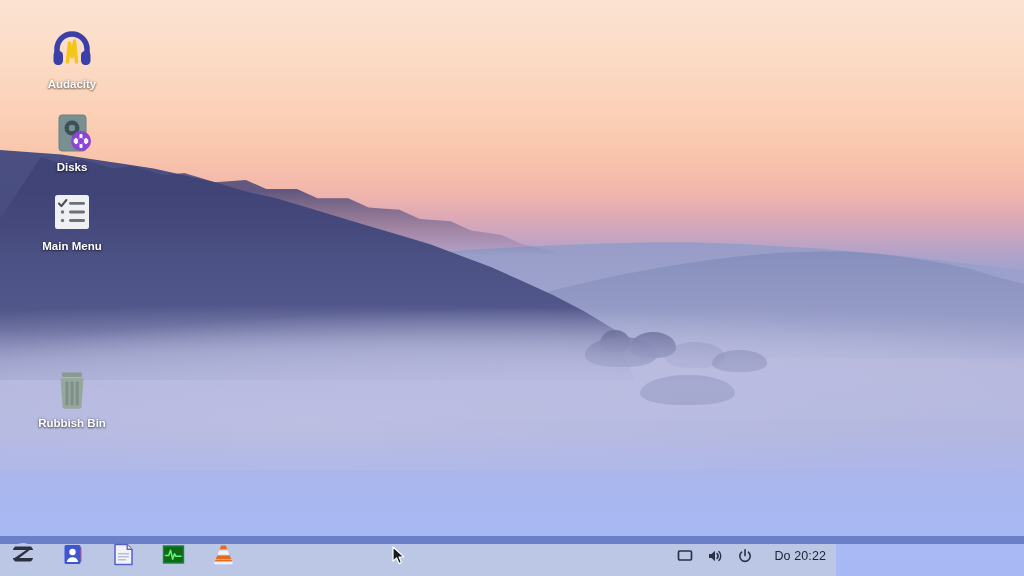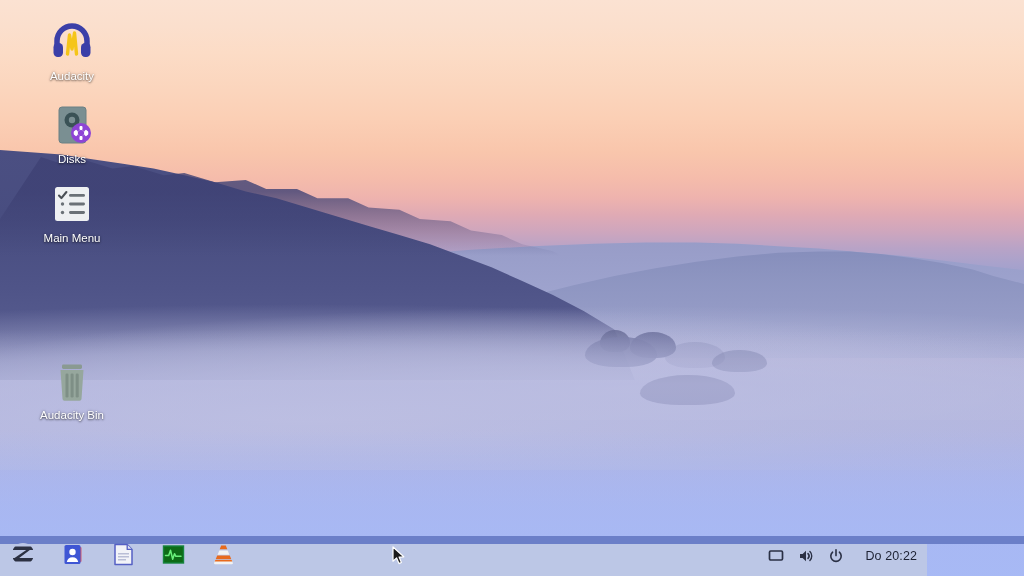--- a/index.html
+++ b/index.html
@@ -125,21 +125,21 @@
   .clump.c5 { left: 640px; top: 375px; width: 95px; height: 30px; background: rgba(104,108,150,.55); }
   .clump.c6 { left: 712px; top: 350px; width: 55px; height: 22px; background: rgba(110,114,156,.5); }
 
   
   .glow-bottom {
     top: 430px; height: 146px;
     background: linear-gradient(to bottom, rgba(169,182,240,0) 0%, rgba(168,184,243,.55) 40%, rgba(167,185,245,.85) 100%);
   }
 
   
-  #icon-layer { position: absolute; left: 0; top: 0; width: 1024px; height: 468px; }
+  #icon-layer { position: absolute; left: 0; top: 8px; width: 1024px; height: 468px; font-weight: bold; }
   .dicon {
     position: absolute;
     width: 96px;
     text-align: center;
     cursor: default;
   }
   .dicon .glyphbox {
     width: 48px; height: 48px;
     margin: 0 auto 4px auto;
     position: relative;
@@ -149,21 +149,21 @@
     line-height: 13px;
     color: #ffffff;
     text-shadow: 0 1px 2px rgba(0,0,0,.55), 0 0 3px rgba(0,0,0,.35);
     word-wrap: break-word;
   }
 
   
   #taskbar {
     position: absolute;
     left: 0; bottom: 0;
-    width: 927px; height: 40px;
+    width: 836px; height: 40px;
     background: #bcc7e6;
     border-top: 0;
     display: flex;
     align-items: flex-start;
   }
   #taskbar-topstrip {
     position: absolute; left: 0; top: 0; width: 1024px; height: 8px;
     background: #6b7fc8;
   }
   .tb-launchers {
@@ -287,21 +287,21 @@
         <svg width="48" height="48" viewBox="0 0 48 48">
           <rect x="14" y="7.5" width="20" height="4.5" rx="1.4" fill="#8a9a92"></rect>
           <path d="M12.5 13 h23 l-2 29 a2 2 0 0 1 -2 1.8 h-15 a2 2 0 0 1 -2 -1.8 Z" fill="#96a79d"></path>
           <g fill="#7e8f86">
             <rect x="17.5" y="16.5" width="3" height="24" rx="1.3"></rect>
             <rect x="22.6" y="16.5" width="3" height="24" rx="1.3"></rect>
             <rect x="27.7" y="16.5" width="3" height="24" rx="1.3"></rect>
           </g>
         </svg>
       </div>
-      <div class="dlabel">Audacity Bin</div>
+      <div class="dlabel">Rubbish Bin</div>
     </div>
 
 
   </div>
 
   <div id="taskbar">
     <div id="taskbar-topstrip"></div>
 
     <div class="tb-launchers">
 

